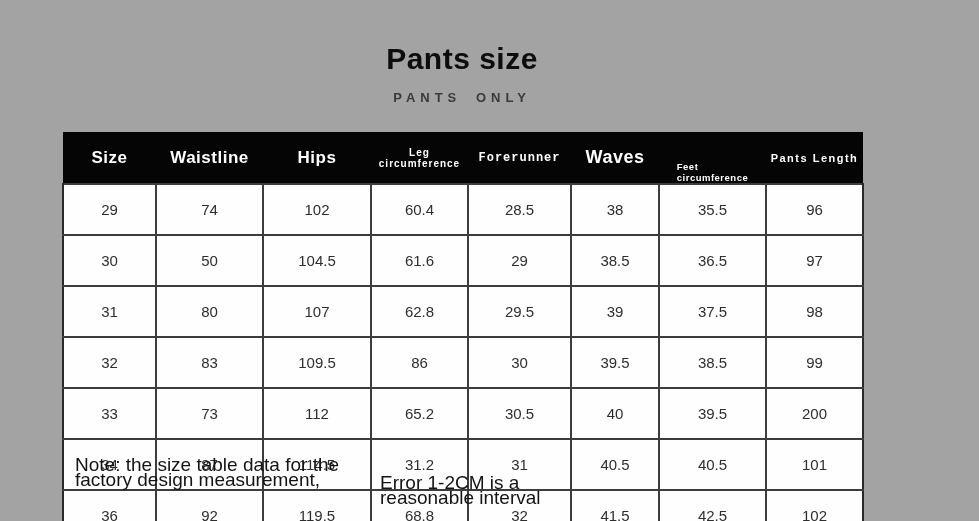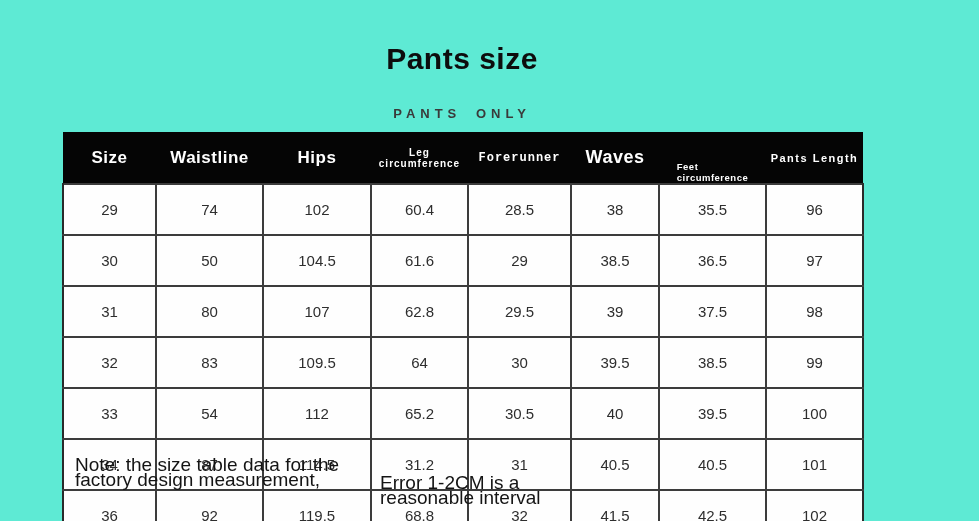--- a/index.html
+++ b/index.html
@@ -7,41 +7,40 @@
   body {
     font-family: "Liberation Sans", sans-serif;
     width: 979px; height: 521px;
     position: relative;
     overflow: hidden;
     color: #1a1a1a;
   }
   .canvas {
     position: absolute; left: 0; top: 0;
     width: 979px; height: 521px;
-    background: #5eead4;
+    background: #a3a3a3;
   }
   .page-title {
     position: absolute;
     left: 62px; top: 42px; width: 800px;
     text-align: center;
     font-size: 30px;
     font-weight: bold;
     color: #0d0d0d;
     letter-spacing: 0.5px;
   }
   .page-subtitle {
     position: absolute;
     left: 62px; top: 90px; width: 800px;
     text-align: center;
     font-size: 13px;
     font-weight: bold;
     color: #3a3a3a;
     letter-spacing: 5px;
     word-spacing: 6px;
-    margin-top: 16px;
   }
   table.size-table {
     position: absolute;
     left: 62px; top: 132px;
     width: 800px;
     border-collapse: collapse;
     table-layout: fixed;
   }
   table.size-table th {
     background: #050505;
@@ -152,35 +151,35 @@
         <td>62.8</td>
         <td>29.5</td>
         <td>39</td>
         <td>37.5</td>
         <td>98</td>
       </tr>
       <tr>
         <td>32</td>
         <td>83</td>
         <td>109.5</td>
-        <td>64</td>
+        <td>86</td>
         <td>30</td>
         <td>39.5</td>
         <td>38.5</td>
         <td>99</td>
       </tr>
       <tr>
         <td>33</td>
-        <td>54</td>
+        <td>73</td>
         <td>112</td>
         <td>65.2</td>
         <td>30.5</td>
         <td>40</td>
         <td>39.5</td>
-        <td>100</td>
+        <td>200</td>
       </tr>
       <tr>
         <td>34</td>
         <td>87</td>
         <td>114.5</td>
         <td>31.2</td>
         <td>31</td>
         <td>40.5</td>
         <td>40.5</td>
         <td>101</td>

